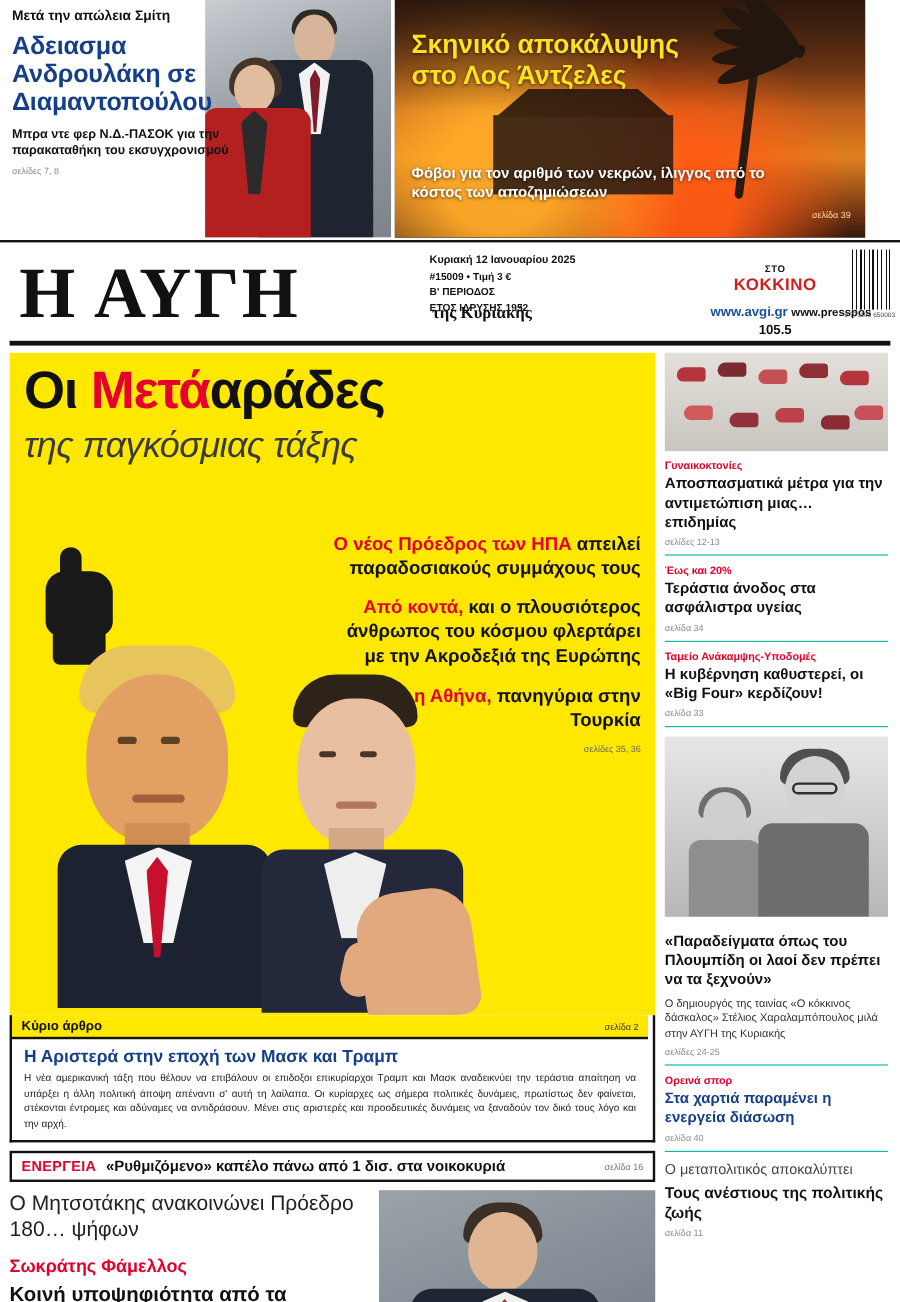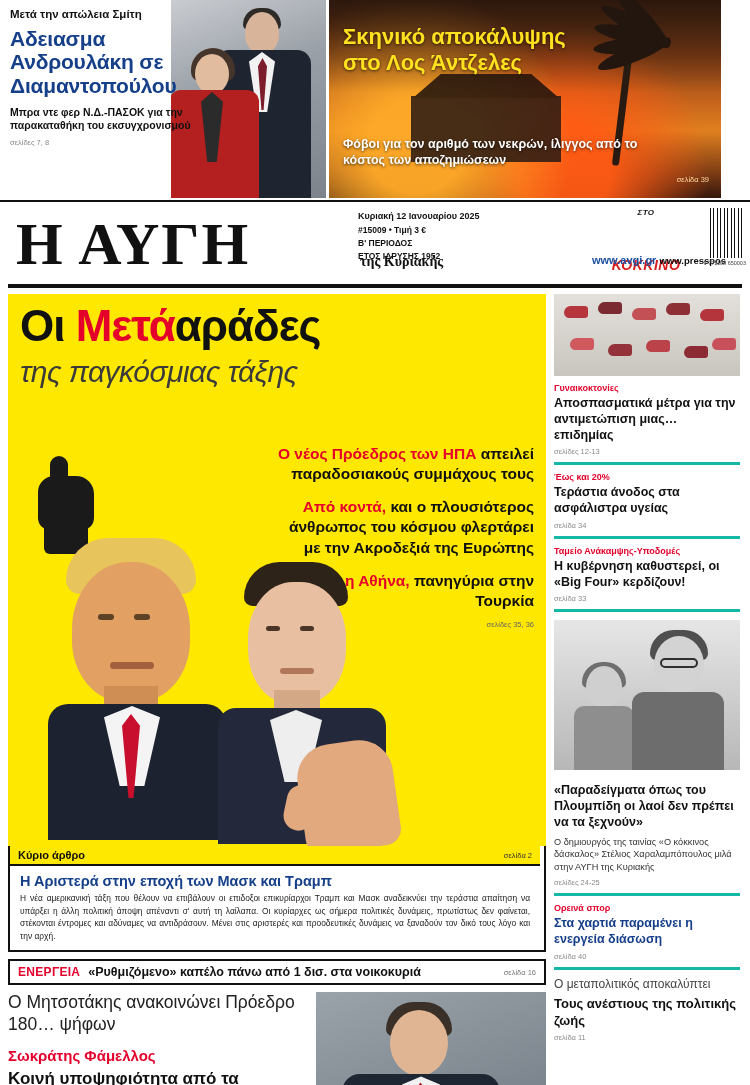--- a/index.html
+++ b/index.html
@@ -74,23 +74,23 @@
     position:absolute; left:16px; top:8px;
     font-family:"Liberation Serif", serif;
     font-size:60px; font-weight:700; letter-spacing:2px; color:#111;
   }
   .logo-sub {
     position:absolute; left:360px; top:52px; font-size:14px; font-weight:700; color:#111;
     font-family:"Liberation Serif", serif;
   }
   .mast-info { position:absolute; left:358px; top:8px; font-size:8.5px; line-height:1.55; color:#111; font-weight:700; }
   .mast-info .l1 { font-size:9px; }
-  .radio-box { position:absolute; left:600px; top:6px; width:92px; text-align:center;font-style:italic; }
+  .radio-box { position:absolute; left:600px; top:18px; width:92px; text-align:center; }
   .radio-box .r1 { font-size:8px; font-weight:700; color:#111; letter-spacing:.5px; }
-  .radio-box .r2 { font-size:14px; font-weight:700; color:#d81b1b; letter-spacing:.5px;margin-top:40px; }
+  .radio-box .r2 { font-size:14px; font-weight:700; color:#d81b1b; letter-spacing:.5px; }
   .radio-box .r3 { font-size:11px; font-weight:700; color:#111;margin-top:24px; }
   .site { position:absolute; left:592px; top:52px; font-size:11px; font-weight:700; color:#1b4fa0; }
   .site .s2 { color:#111; font-size:9.5px; }
   .barcode { position:absolute; right:6px; top:6px; width:34px; height:50px;
     background: repeating-linear-gradient(90deg,#111 0 1px,#fff 1px 3px,#111 3px 4px,#fff 4px 7px); }
   .barcode-num { position:absolute; right:4px; top:58px; font-size:5.5px; color:#444; transform:rotate(0deg); }
 
   .rule { height:4px; background:#111; margin:2px 8px 0 8px; }
 
   
@@ -160,21 +160,21 @@
   .bl-photo .man-hair { position:absolute; left:70px; top:10px; width:66px; height:34px; border-radius:34px 34px 8px 8px; background:#3a3027; }
   .bl-photo .man-body { position:absolute; left:26px; top:82px; width:158px; height:100px; background:#1f2633; border-radius:18px 18px 0 0; }
   .bl-photo .man-shirt { position:absolute; left:86px; top:84px; width:38px; height:58px; background:#f1f1f1; clip-path: polygon(50% 0,100% 14%,72% 100%,28% 100%,0 14%); }
   .bl-photo .man-tie { position:absolute; left:98px; top:90px; width:13px; height:60px; background:#b21f2c; clip-path: polygon(50% 0,100% 14%,64% 100%,36% 100%,0 14%); }
 
   
   .rail { width:186px; }
   .rail-photo { position:relative; height:82px; background:#d9d6d1; overflow:hidden; }
   .rail-photo .floor { position:absolute; inset:0; background:linear-gradient(180deg,#e3e0db,#c9c5bf); }
   .shoe { position:absolute; width:24px; height:12px; border-radius:12px 6px 6px 10px; }
-  .news-item { padding:7px 0 6px 0; border-bottom:3px solid #14b8a6; }
+  .news-item { padding:7px 0 6px 0; border-bottom:1px solid #14b8a6; }
   .ni-kicker { font-size:9px; font-weight:700; color:#e4002b; margin-bottom:3px; }
   .ni-head { font-size:12.5px; font-weight:700; line-height:1.26; color:#111; }
   .ni-pg { margin-top:4px; font-size:7.5px; color:#8a8a8a; }
   .rail-photo2 { position:relative; height:150px; margin:8px 0 6px 0; background:#cfcfcf; overflow:hidden; }
   .rp2-bg { position:absolute; inset:0; background:linear-gradient(180deg,#e6e6e6,#b7b7b7); filter:grayscale(1); }
   .boy { position:absolute; left:18px; top:46px; width:62px; height:104px; }
   .boy .h { position:absolute; left:14px; top:0; width:36px; height:42px; border-radius:50%; background:#cfcfcf; }
   .boy .hr { position:absolute; left:10px; top:-4px; width:44px; height:26px; border-radius:22px 22px 6px 6px; background:#6e6e6e; }
   .boy .b { position:absolute; left:2px; top:40px; width:60px; height:64px; background:#8e8e8e; border-radius:10px 10px 0 0; }
   .man2 { position:absolute; left:78px; top:16px; width:92px; height:134px; }

